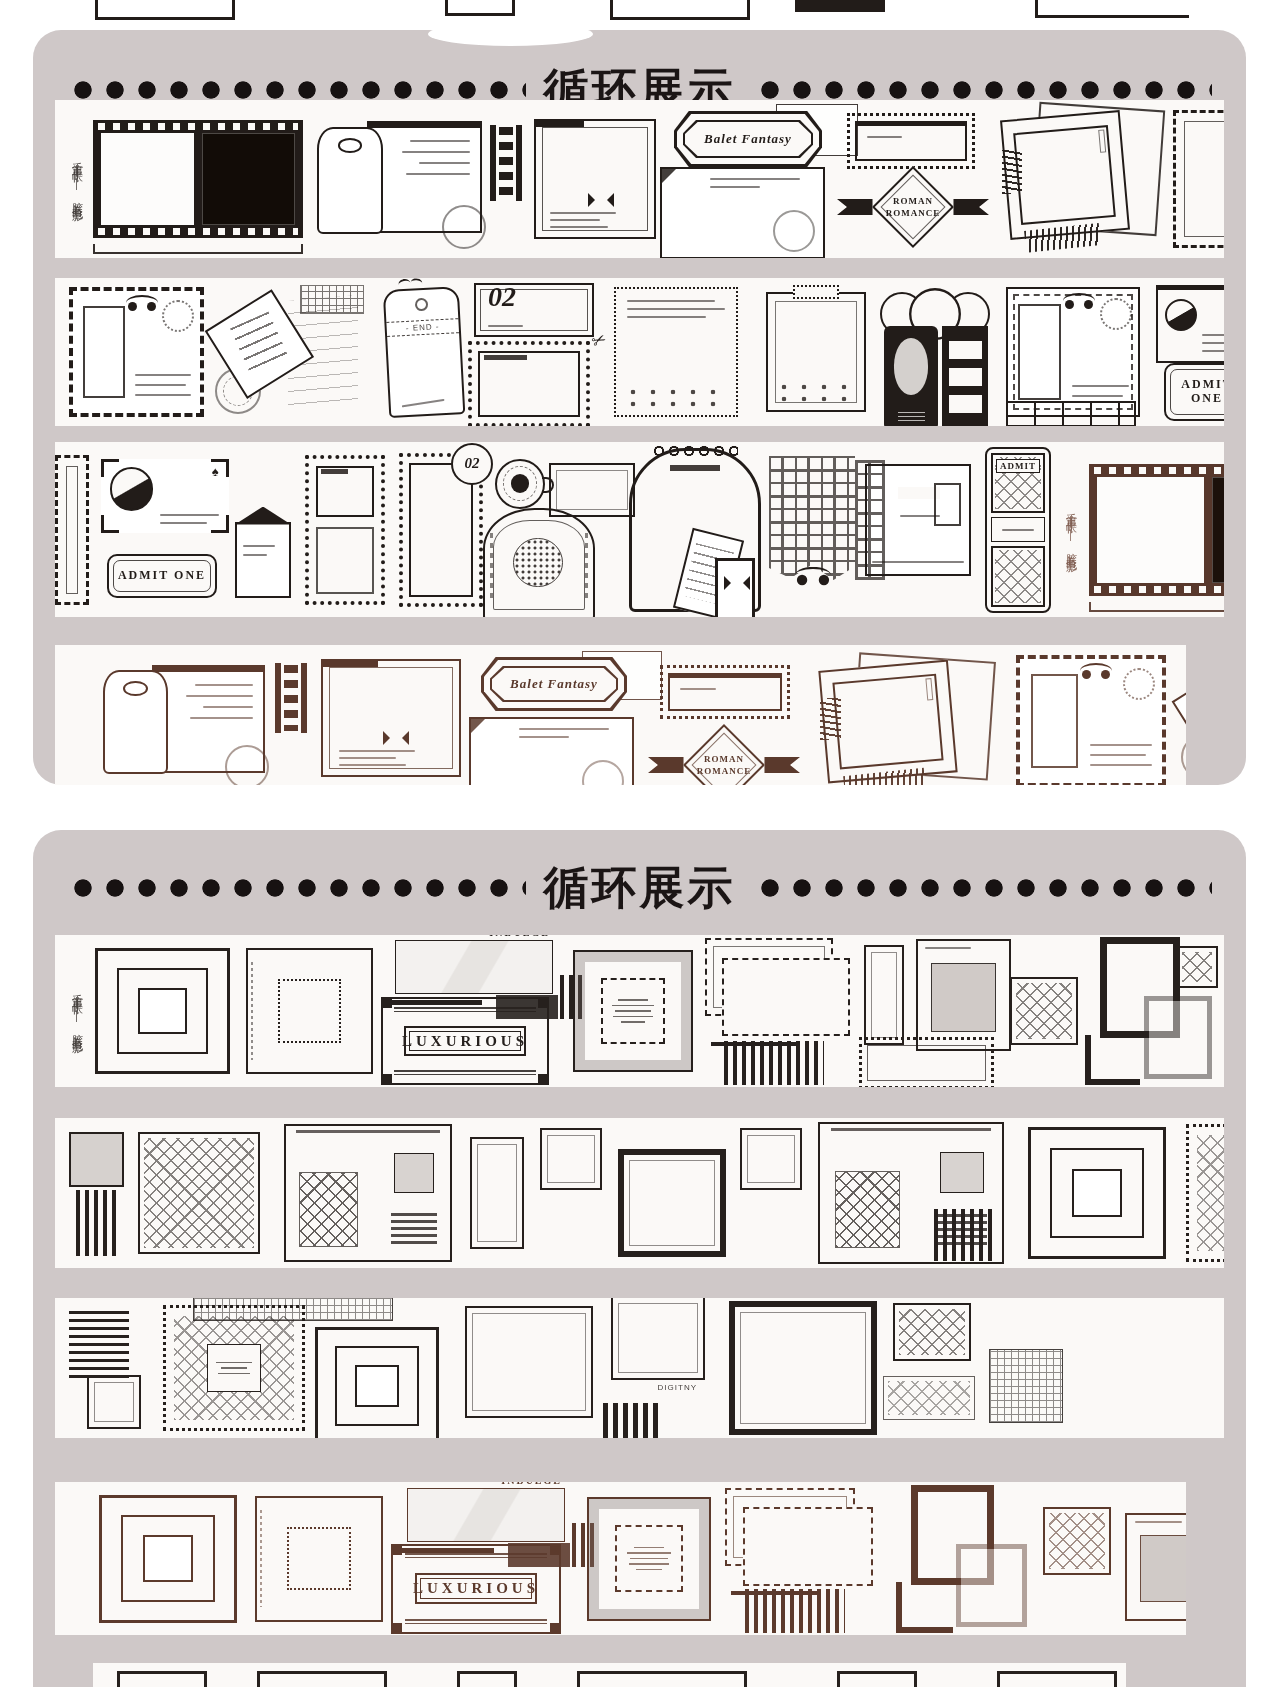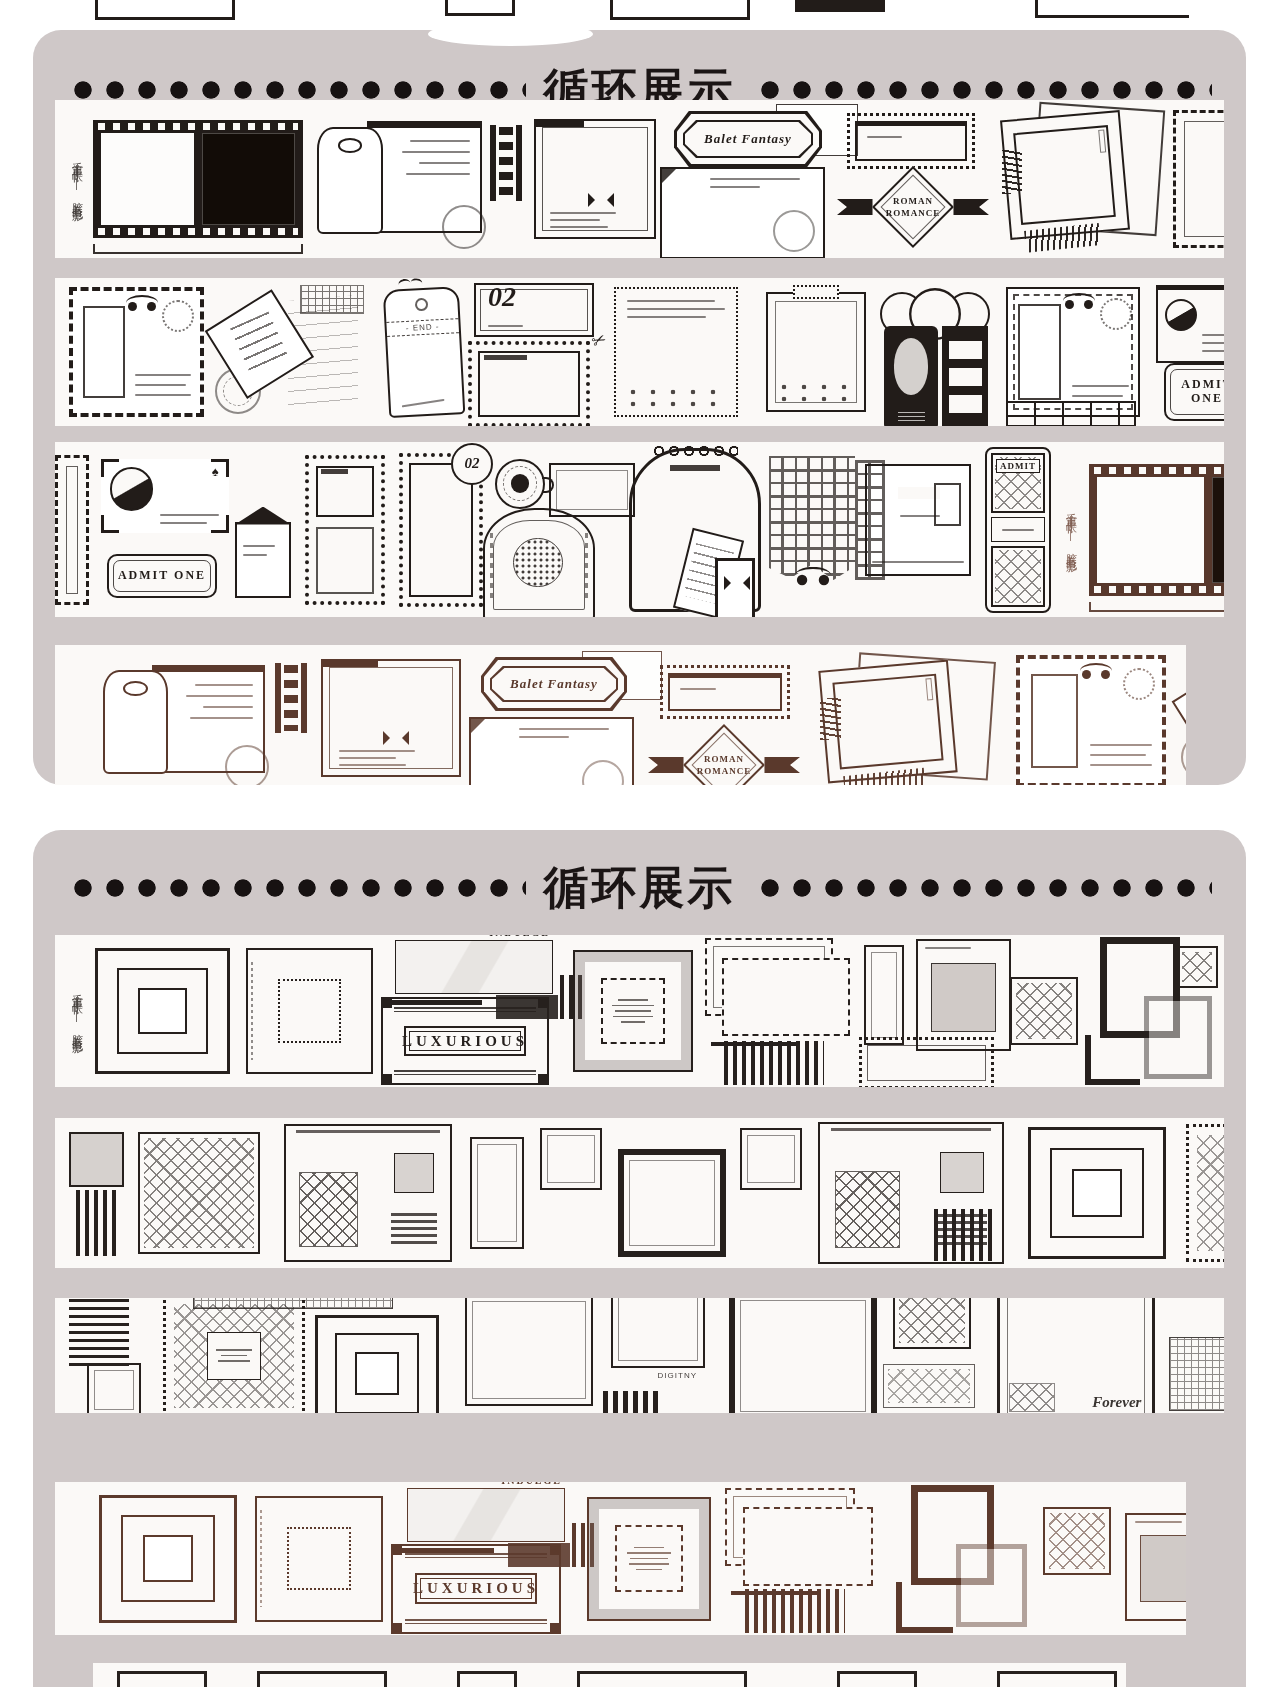--- a/index.html
+++ b/index.html
@@ -728,21 +728,21 @@
           <div class="it k-vstripes" style="width: 58px; height: 52px; margin-left: -70px; transform: translateY(42px);"></div>
           <div class="it k-nested" style="width: 138px; height: 132px; margin-left: 36px;">
             <i class="n1"></i>
             <i class="n2"></i>
             <i class="n3"></i>
           </div>
           <div class="it k-latticefr" style="width: 148px; height: 138px; margin-left: 20px;">
             <i class="lt-in2 lat"></i>
           </div>
         </div>
-        <div class="strip" style="top: 468px; left: 22px; right: 22px; height: 115px; color: rgb(38, 32, 29); background: rgb(251, 249, 247);">
+        <div class="strip" style="top: 468px; left: 22px; right: 22px; height: 140px; color: rgb(38, 32, 29); background: rgb(251, 249, 247);">
           <div class="it k-hstripes" style="width: 60px; height: 68px; transform: translateY(-24px);"></div>
           <div class="it k-box" style="width: 54px; height: 54px; margin-left: -42px; transform: translateY(34px);"></div>
           <div class="it k-latticefr" style="width: 142px; height: 126px; margin-left: 22px;">
             <i class="lt-in2 lat"></i>
             <div class="lf-c">
               <i class="tln w80"></i>
               <i class="tln w60"></i>
               <i class="tln w70"></i>
             </div>
           </div>
@@ -759,25 +759,20 @@
           <div class="it k-digitny" style="width: 94px; height: 58px; margin-left: -102px; transform: translateY(42px);">
             <span class="lb dg-lb">DIGITNY</span>
             <i class="dg-str"></i>
           </div>
           <div class="it k-thicksq" style="width: 148px; height: 134px; margin-left: 32px;"></div>
           <div class="it k-latticesm" style="width: 78px; height: 58px; margin-left: 16px; transform: translateY(-36px);">
             <i class="lt-in lat"></i>
           </div>
           <div class="it k-latticerect" style="width: 92px; height: 44px; margin-left: -88px; transform: translateY(30px);">
             <i class="lt-in lat"></i>
-          </div>
-          <div class="it k-forever" style="width: 158px; height: 138px; margin-left: 22px;">
-            <div class="fv-in"></div>
-            <i class="fv-grid lat"></i>
-            <span class="lb fv-lb">Forever</span>
           </div>
           <div class="it k-gridstrip" style="width: 74px; height: 74px; margin-left: 14px; transform: translateY(18px);">
             <i class="gs grd"></i>
           </div>
         </div>
         <div class="strip" style="top: 652px; left: 22px; right: 60px; height: 153px; color: rgb(92, 58, 44); background: rgb(251, 249, 247);">
           <div class="it k-nested" style="width: 138px; height: 128px; margin-left: 30px;">
             <i class="n1"></i>
             <i class="n2"></i>
             <i class="n3"></i>

